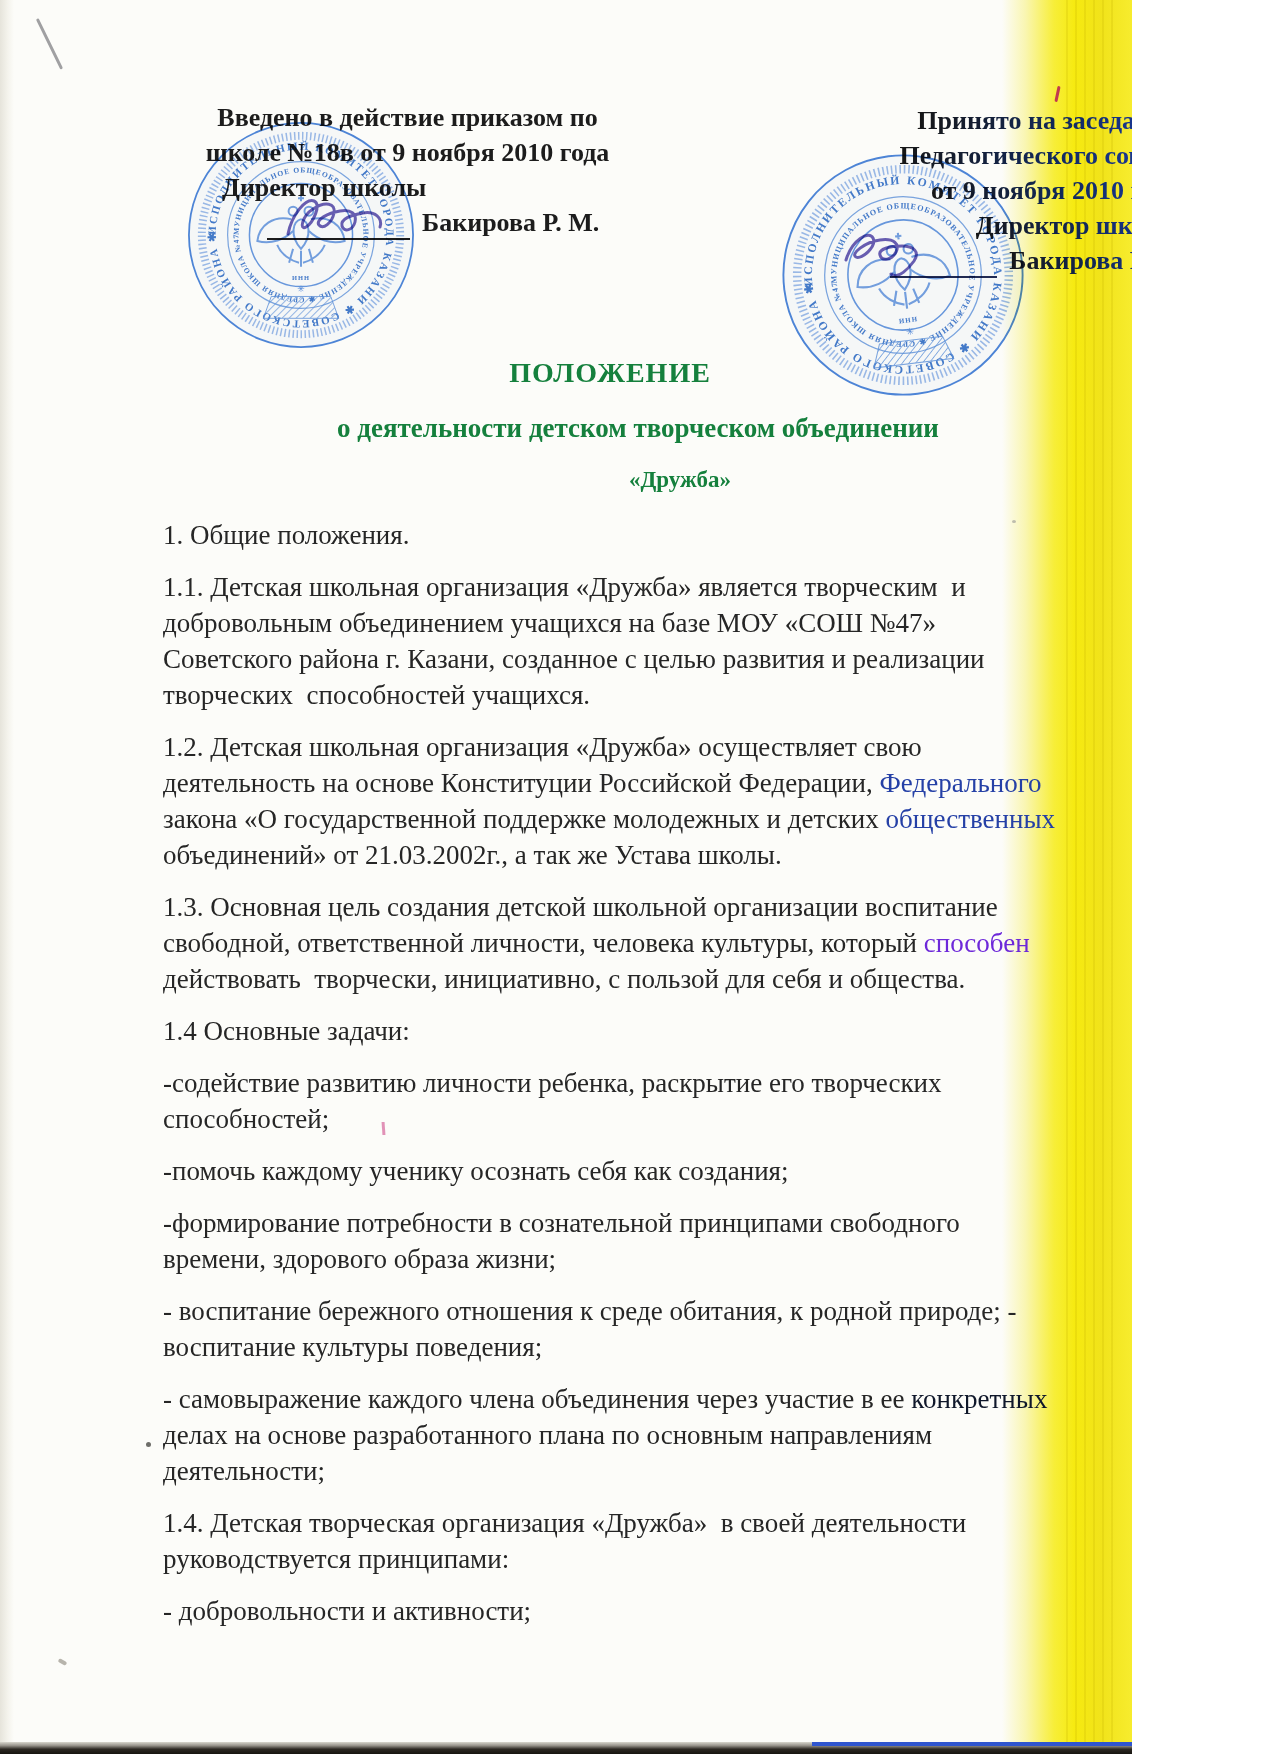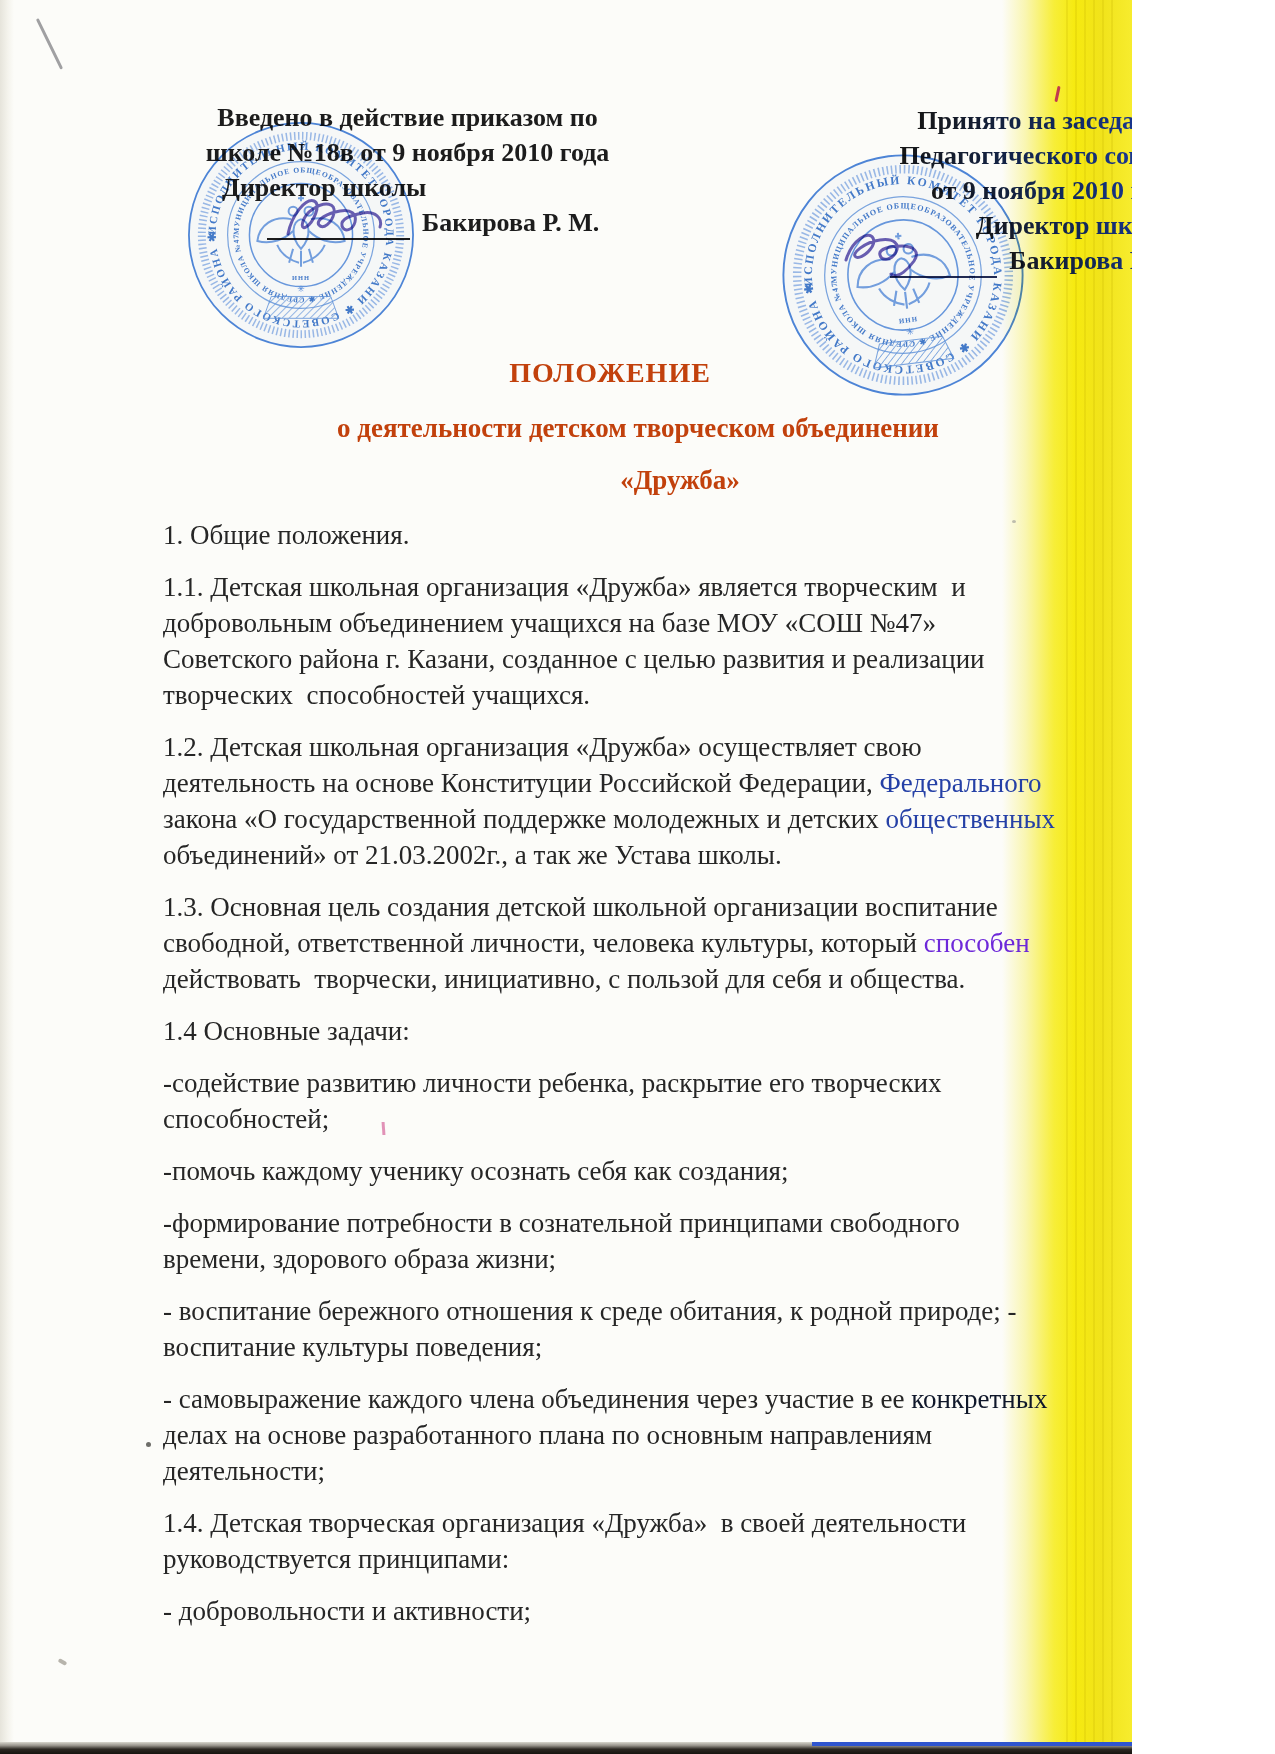--- a/index.html
+++ b/index.html
@@ -46,24 +46,24 @@
   }
   .hr-sign{display:flex;justify-content:flex-end;align-items:flex-end;height:35px;}
   .sign-line-r{width:107px;height:28px;border-bottom:2.5px solid #222a52;}
 
   .signature-svg{position:absolute;z-index:4;mix-blend-mode:multiply;}
   .sig-left{left:282px;top:192px;}
   .sig-right{left:838px;top:224px;}
 
   
   .title-block{position:absolute;left:160px;top:355px;width:980px;z-index:2;
-        text-align:center;font-weight:bold;color:#c2410c;}
+        text-align:center;font-weight:bold;color:#15803d;}
   .doc-title{font-size:28px;line-height:36px;letter-spacing:1px;transform:translateX(-40px);}
   .doc-subtitle{font-size:27px;line-height:36px;margin-top:19px;transform:translateX(-12px);}
-  .doc-subject{font-size:27px;line-height:36px;margin-top:16px;transform:translateX(30px);}
+  .doc-subject{font-size:23px;line-height:36px;margin-top:16px;transform:translateX(30px);}
 
   
   .body-text{position:absolute;left:163px;top:517px;width:990px;z-index:2;
         font-size:27px;line-height:36px;color:#262626;}
   .para{white-space:pre-wrap;margin:0 0 16px 0;}
 
   
   .stamp{position:absolute;z-index:3;mix-blend-mode:multiply;opacity:.9;}
   .stamp-left{left:182px;top:116px;width:238px;height:238px;}
   .stamp-right{left:776px;top:148px;width:254px;height:254px;transform:rotate(-7deg);}

